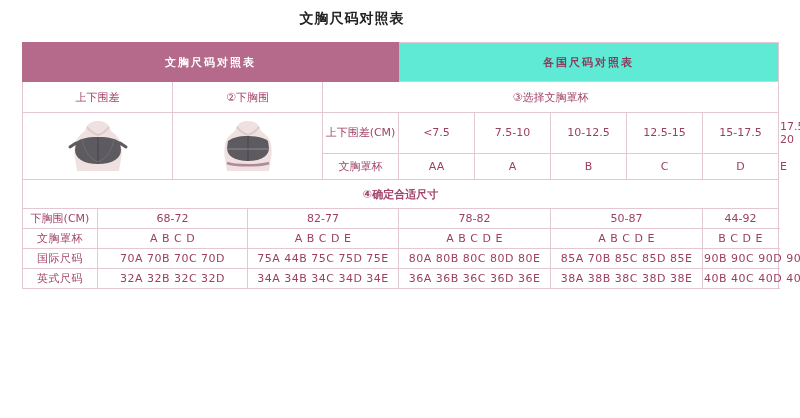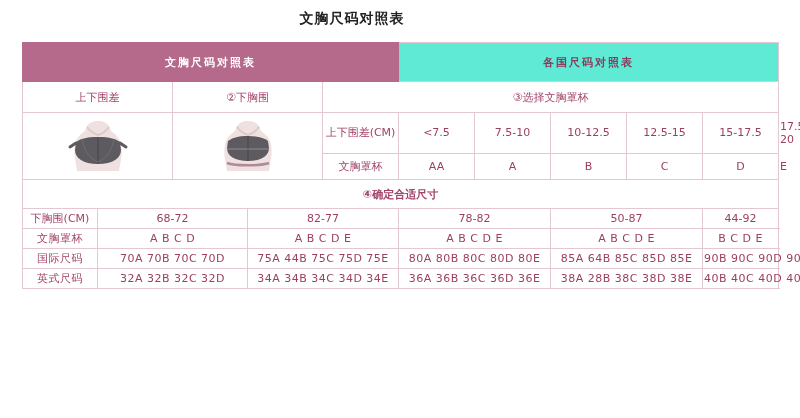--- a/index.html
+++ b/index.html
@@ -213,30 +213,30 @@
         <td class="vals" colspan="2">A  B  C  D  E</td>
         <td class="vals" colspan="2">A  B  C  D  E</td>
         <td class="vals" colspan="2">B  C  D  E</td>
       </tr>
 
       <tr class="intl-row">
         <td class="row-label">国际尺码</td>
         <td class="vals" colspan="2">70A  70B  70C  70D</td>
         <td class="vals" colspan="2">75A  44B  75C  75D  75E</td>
         <td class="vals" colspan="2">80A  80B  80C  80D  80E</td>
-        <td class="vals" colspan="2">85A  64B  85C  85D  85E</td>
+        <td class="vals" colspan="2">85A  70B  85C  85D  85E</td>
         <td class="vals" colspan="2">90B  90C  90D  90E</td>
       </tr>
 
       <tr class="uk-row">
         <td class="row-label">英式尺码</td>
         <td class="vals" colspan="2">32A  32B  32C  32D</td>
         <td class="vals" colspan="2">34A  34B  34C  34D  34E</td>
         <td class="vals" colspan="2">36A  36B  36C  36D  36E</td>
-        <td class="vals" colspan="2">38A  28B  38C  38D  38E</td>
+        <td class="vals" colspan="2">38A  38B  38C  38D  38E</td>
         <td class="vals" colspan="2">40B  40C  40D  40E</td>
       </tr>
 
     </tbody>
       </table>
   </div>
 
 </div>
 
 </body></html>

